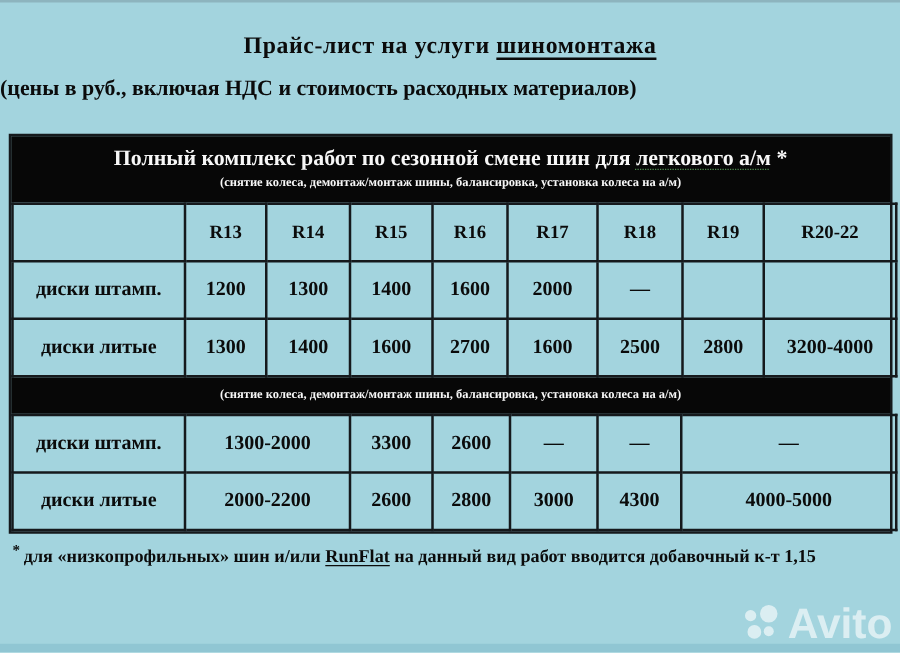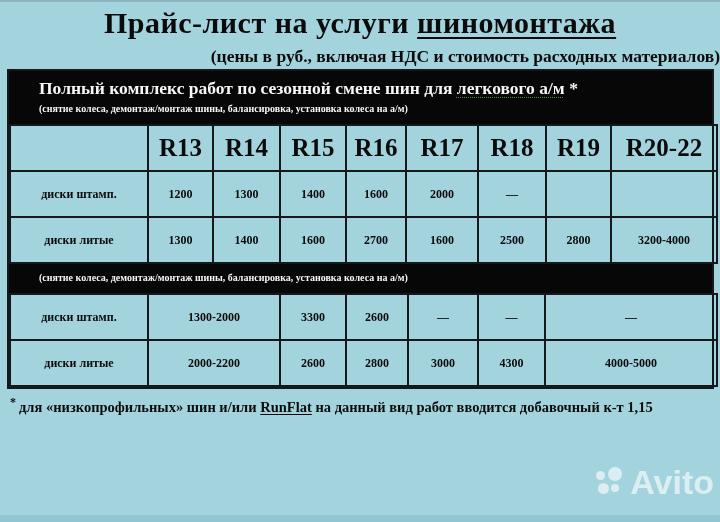--- a/index.html
+++ b/index.html
@@ -10,48 +10,49 @@
     position: relative;
     width: 720px;
     height: 522px;
     background: #a3d4de;
     overflow: hidden;
     border-top: 2px solid #8db4be;
   }
 
   
   .title {
-    margin-top: 0;
+    margin-top: 14px;
     text-align: center;
-    font-size: 30px;
+    font-size: 19px;
     font-weight: bold;
     line-height: 41px;
     color: #0b0b0b;
     letter-spacing: 0.5px;
   }
   .title .u { text-decoration: underline; text-decoration-thickness: 2px; text-underline-offset: 4px; }
   .subtitle {
-    text-align: right;
+    text-align: left;
     font-size: 17.5px;
     font-weight: bold;
     line-height: 26px;
-    margin-bottom: 0;
+    margin-bottom: 24px;
     color: #0b0b0b;
   }
 
   
   .tables {
     margin-left: 7px;
     width: 707px;
     border: 2px solid #15191c;
     background: #a3d4de;
   }
   .black-header {
     background: #070707;
     color: #f7f7f7;
+    text-align: center;
     padding: 5px 30px 6px 30px;
   }
   .black-header .bh-line1 {
     font-size: 17.5px;
     font-weight: bold;
     line-height: 24px;
     white-space: pre-line;
   }
   .black-header .bh-line2 {
     font-size: 10px;
@@ -65,22 +66,22 @@
     border-collapse: collapse;
     table-layout: fixed;
   }
   td {
     border: 2px solid #15191c;
     text-align: center;
     vertical-align: middle;
     color: #0b0b0b;
     font-weight: bold;
   }
-  tr.cols td { font-size: 25px; height: 46px; }
-  tr.vals td { font-size: 12px; height: 46px; }
+  tr.cols td { font-size: 15px; height: 46px; }
+  tr.vals td { font-size: 16px; height: 46px; }
   td.rowlabel { font-size: 15.5px; }
 
   
   .footnote {
     margin: 6px 0 0 10px;
     font-size: 14.5px;
     font-weight: bold;
     color: #0b0b0b;
   }
   .footnote .star { vertical-align: super; font-size: 12px; padding-right: 3px; }
@@ -91,21 +92,21 @@
     position: absolute;
     left: 0; bottom: 0;
     width: 100%; height: 7px;
     background: #90c6d3;
   }
 
   
   .watermark {
     position: absolute;
     right: 6px;
-    bottom: 23px;
+    bottom: 6px;
     display: flex;
     align-items: center;
     gap: 5px;
     opacity: 0.72;
     pointer-events: none;
   }
   .wm-logo { position: relative; width: 30px; height: 32px; }
   .wm-logo i {
     position: absolute;
     display: block;

